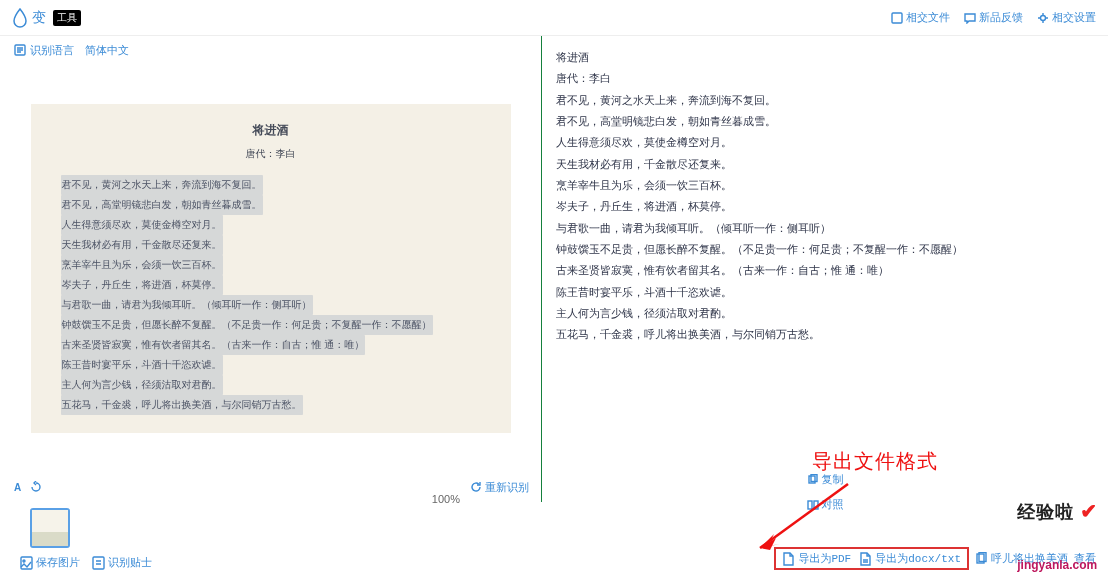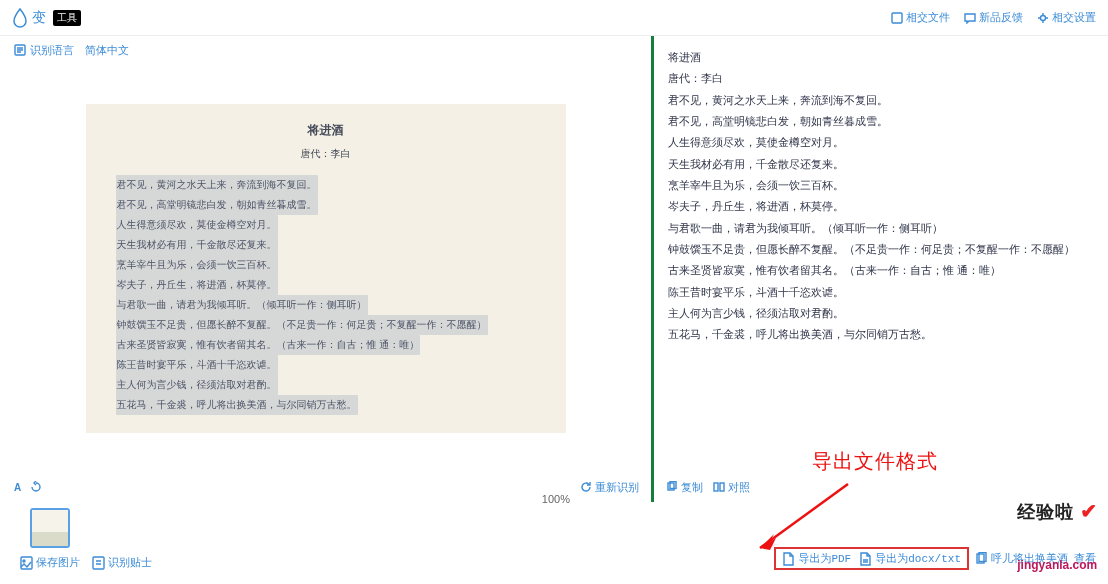--- a/index.html
+++ b/index.html
@@ -9,38 +9,38 @@
     .logo-area { display: flex; align-items: center; gap: 4px; }
     .logo-drop { width: 16px; height: 20px; }
     .logo-text { color: #3b8bd6; font-size: 14px; font-weight: 500; }
     .logo-badge { background: #000000; color: #fff; font-size: 10px; padding: 1px 4px; border-radius: 2px; margin-left: 3px; }
     .top-right { margin-left: auto; display: flex; gap: 14px; }
     .top-link { color: #3b8bd6; display: flex; align-items: center; gap: 3px; cursor: pointer; }
     .top-link .icn { width: 12px; height: 12px; display: inline-block; }
 
     .main { display: flex; height: 466px; }
 
-    .left-pane { width: 654px; display: flex; flex-direction: column; border-right: 3px solid #15803d; }
+    .left-pane { width: 542px; display: flex; flex-direction: column; border-right: 1px solid #15803d; }
     .left-header { height: 28px; display: flex; align-items: center; padding: 0 14px; color: #3b8bd6; gap: 4px; }
     .doc-area { flex: 1; display: flex; align-items: center; justify-content: center; padding: 10px; }
     .doc-page { width: 480px; background: #f4f0e6; padding: 18px 30px; }
     .doc-title { text-align: center; font-size: 12px; font-weight: bold; color: #434957; margin-bottom: 8px; filter: blur(0.4px); }
     .doc-author { text-align: center; font-size: 10px; color: #434957; margin-bottom: 14px; filter: blur(0.5px); }
     .doc-line { font-size: 10px; color: #4b5264; line-height: 2.0; filter: blur(0.6px); word-break: break-all; }
     .doc-line::selection, .sel { background: #8aa3c7; color: #fff; }
     .doc-line-hl { background: rgba(110,130,170,0.22); border-radius: 1px; display: inline-block; padding: 0 1px; }
     .left-footer { height: 30px; display: flex; align-items: center; padding: 0 12px; gap: 6px; }
     .left-footer .spacer { flex: 1; }
     .zoom-pct { color: #666; font-size: 11px; margin-right: 4px; margin-top: 24px; }
     .blue-link { color: #3b8bd6; display: flex; align-items: center; gap: 3px; cursor: pointer; font-family: Liberation Mono, monospace; }
 
     .right-pane { flex: 1; display: flex; flex-direction: column; }
     .result-body { flex: 1; padding: 10px 14px 6px 14px; color: #2f3549; font-size: 11px; line-height: 1.85; }
     .result-body .rline { filter: blur(0.5px); margin: 1px 0; word-break: break-all; }
-    .right-footer { height: 30px; display: flex; align-items: center; padding: 0 12px; gap: 10px; }
+    .right-footer { height: 30px; display: flex; align-items: center; padding: 0 12px; gap: 10px; flex-direction: column; }
 
     .annotation { position: absolute; left: 812px; top: 448px; color: #e11; font-size: 20px; font-weight: 500; letter-spacing: 1px; }
     .arrow-svg { position: absolute; left: 740px; top: 478px; width: 120px; height: 82px; }
 
     .bottom-bar { position: absolute; bottom: 8px; left: 0; right: 0; height: 48px; display: flex; align-items: flex-end; padding: 0 12px 6px 12px; }
     .thumb-strip { position: absolute; left: 30px; bottom: 36px; width: 40px; height: 40px; border: 2px solid #5aa0e6; border-radius: 3px; background: #f6f3ea; }
     .thumb-inner { width: 100%; height: 100%; background: linear-gradient(#f6f3ea 60%, #dadbc8 60%); }
     .bottom-left-links { display: flex; gap: 12px; margin-left: 8px; }
     .bottom-right { margin-left: auto; display: flex; gap: 6px; align-items: center; }
     .export-box { border: 2px solid #d33; padding: 2px 6px; display: flex; gap: 8px; align-items: center; }

